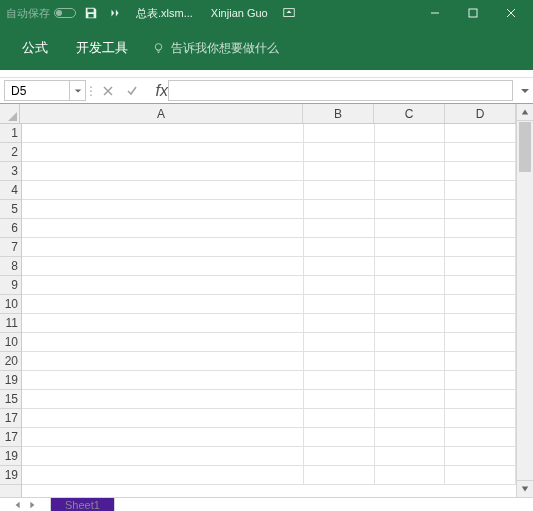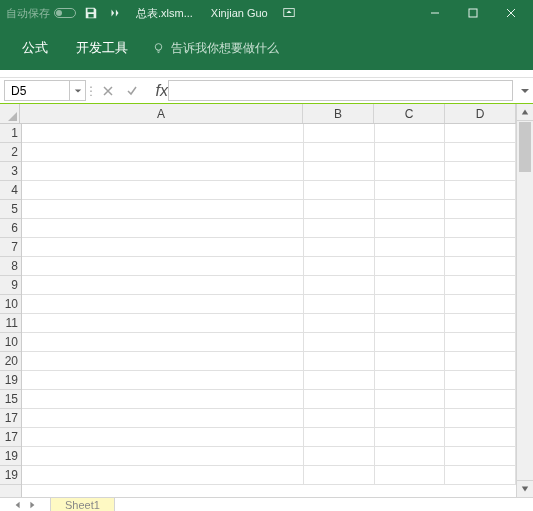--- a/index.html
+++ b/index.html
@@ -65,21 +65,21 @@
   .vscroll-btn svg{width:8px;height:8px;fill:#666;}
   .vscroll-thumb{position:absolute;top:18px;left:2px;right:2px;height:50px;background:#c8c8c8;cursor:pointer;}
   .main-grid{flex:1;display:flex;flex-direction:column;overflow:hidden;}
   .grid-body{flex:1;display:flex;overflow:hidden;}
   .cells-container{flex:1;overflow:hidden;}
 
   .sheet-tabs{height:14px;background:#fff;border-top:1px solid #d4d4d4;display:flex;align-items:center;font-size:11px;}
   .st-nav{width:50px;display:flex;align-items:center;justify-content:center;gap:6px;color:#888;}
   .st-nav svg{width:8px;height:8px;cursor:pointer;}
   .st-sep{width:1px;height:100%;background:#d4d4d4;}
-  .sheet-tab{padding:0 14px;height:100%;display:flex;align-items:center;border-right:1px solid #d4d4d4;background:#fef9c3;cursor:pointer;color:#888;}
+  .sheet-tab{padding:0 14px;height:100%;display:flex;align-items:center;border-right:1px solid #d4d4d4;background:#4c1d95;cursor:pointer;color:#888;}
 </style>
 </head>
 <body>
 
 <div class="titlebar">
   <div class="autosave">
     <span>自动保存</span>
     <span class="toggle"></span>
   </div>
   <div class="tb-icon">

